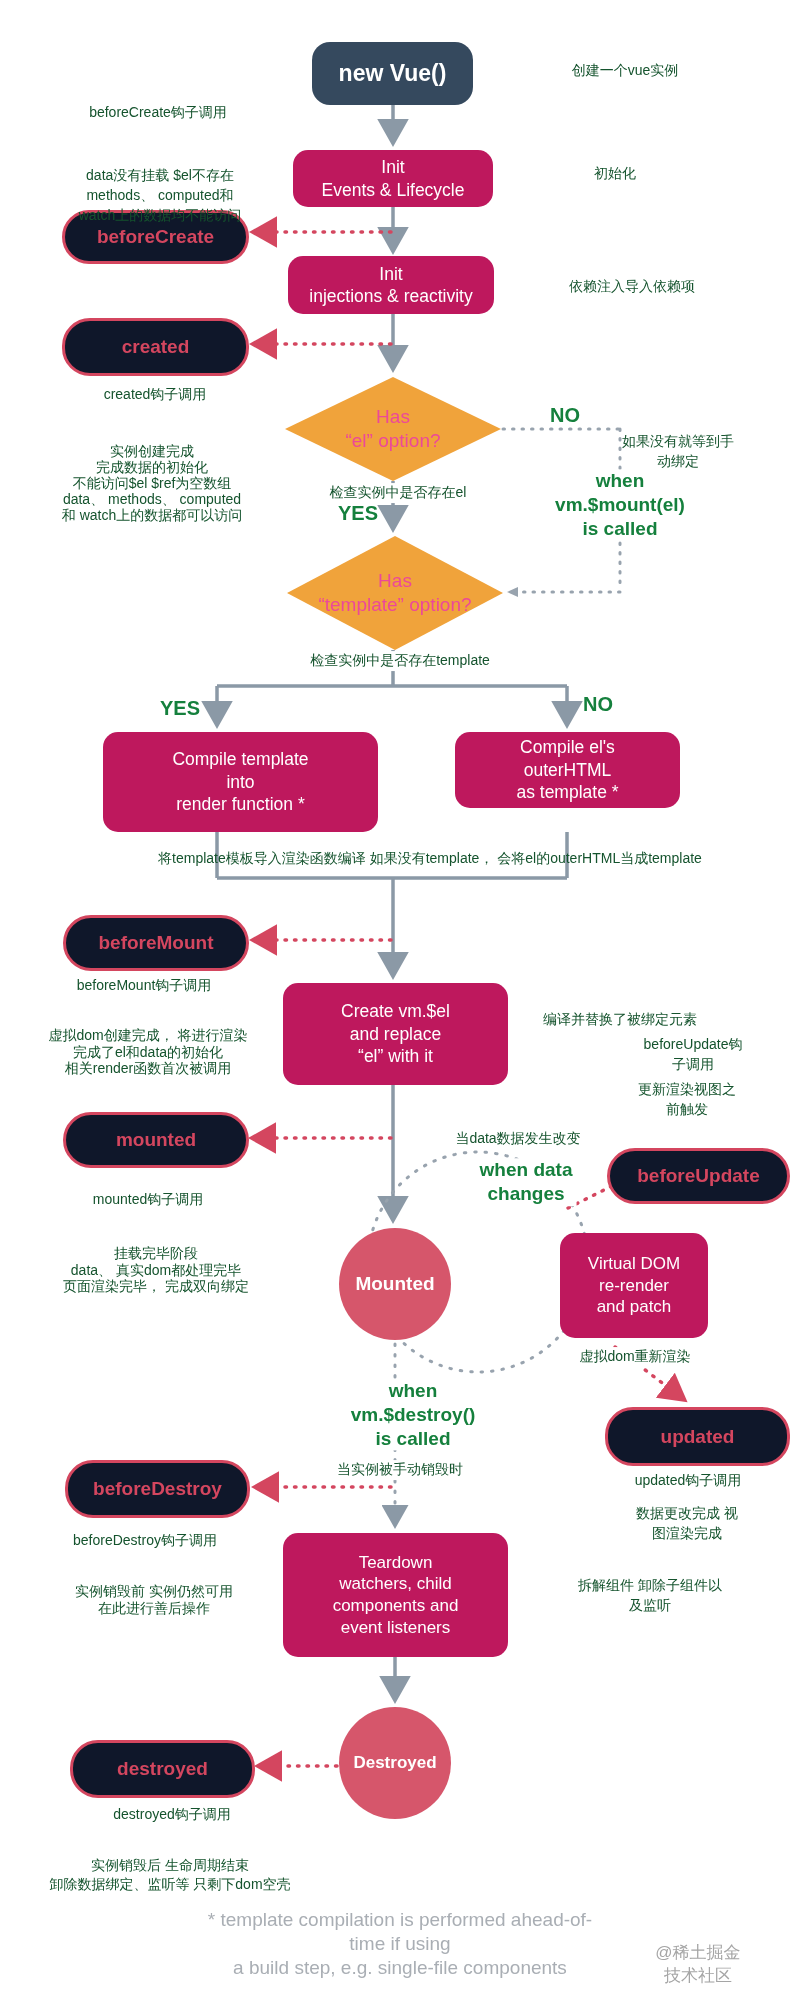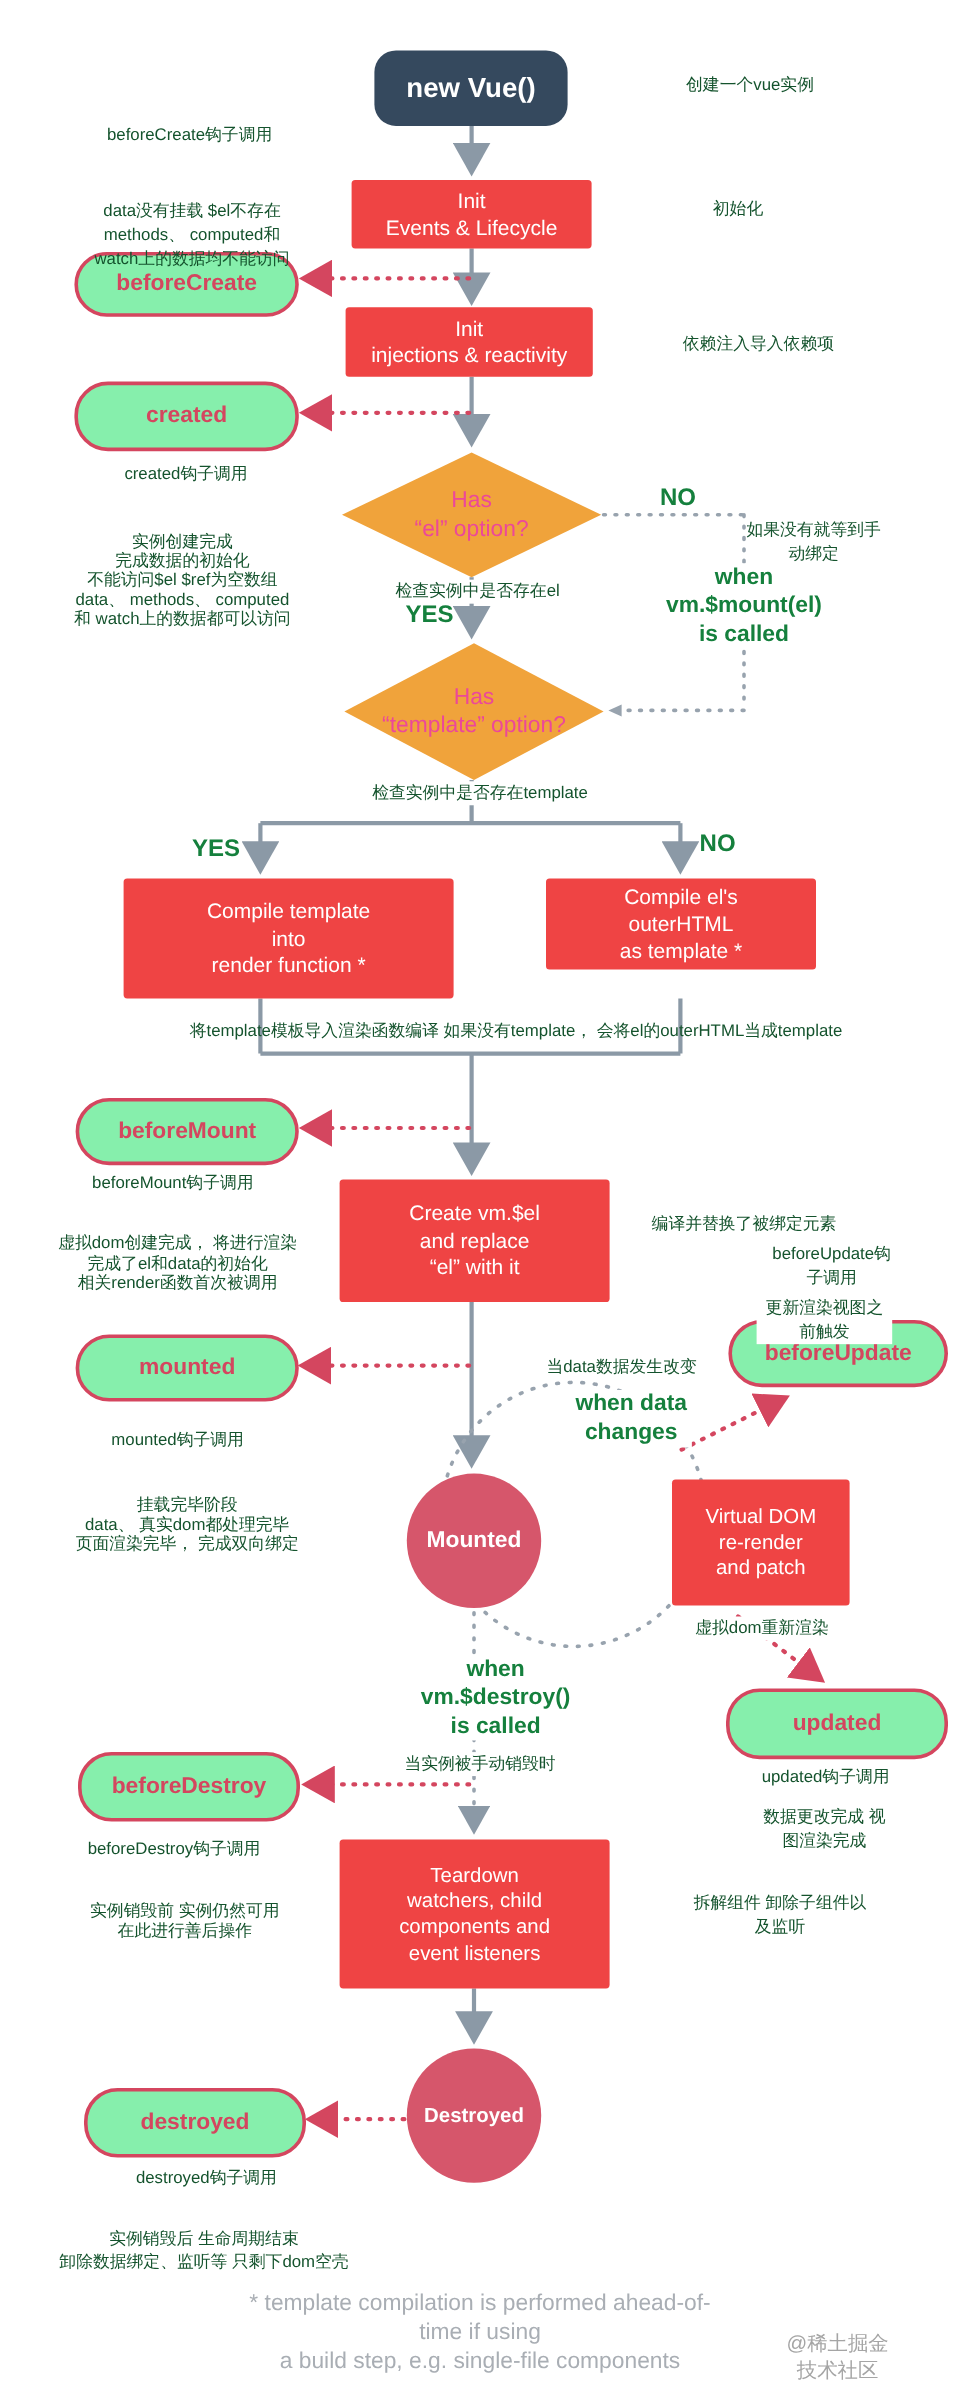--- a/index.html
+++ b/index.html
@@ -3,27 +3,27 @@
 <meta charset="utf-8">
 <style>
   html,body{margin:0;padding:0;background:#fff;}
   #canvas{position:relative;width:800px;height:2000px;background:#ffffff;overflow:hidden;
           font-family:"Liberation Sans",sans-serif;}
   .abs{position:absolute;}
   .ctr{transform:translate(-50%,-50%);text-align:center;white-space:pre-line;}
 
   
   .node{position:absolute;display:flex;align-items:center;justify-content:center;
-        text-align:center;white-space:pre-line;color:#fff;background:#ef4444;
-        border-radius:3px;font-size:17.5px;line-height:1.28;}
+        text-align:center;white-space:pre-line;color:#fff;background:#be185d;
+        border-radius:15px;font-size:17.5px;line-height:1.28;}
   .node.dark{background:#35495e;border-radius:18px;font-weight:bold;font-size:23px;}
 
   
   .hook{position:absolute;display:flex;align-items:center;justify-content:center;
-        background:#86efac;border:3.5px solid #d4465f;border-radius:28px;
+        background:#0f172a;border:3.5px solid #d4465f;border-radius:28px;
         color:#d4465f;font-weight:bold;font-size:19px;}
 
   
   .circle{position:absolute;display:flex;align-items:center;justify-content:center;
           background:#d6566b;border-radius:50%;color:#fff;font-weight:bold;}
 
   
   .dlabel{color:#ec4899;font-size:19px;line-height:1.25;}
 
   
@@ -126,21 +126,21 @@
 watchers, child
 components and
 event listeners</div>
 
   <div class="circle" style="left:339px;top:1707px;width:112px;height:112px;font-size:17px">Destroyed</div>
 
   <div class="hook" style="left:62px;top:210px;width:181px;height:48px">beforeCreate</div>
   <div class="hook" style="left:62px;top:318px;width:181px;height:52px">created</div>
   <div class="hook" style="left:63px;top:915px;width:180px;height:50px">beforeMount</div>
   <div class="hook" style="left:63px;top:1112px;width:180px;height:50px">mounted</div>
-  <div class="hook" style="left:607px;top:1100px;width:177px;height:50px">beforeUpdate</div>
+  <div class="hook" style="left:607px;top:1148px;width:177px;height:50px">beforeUpdate</div>
   <div class="hook" style="left:605px;top:1407px;width:179px;height:53px">updated</div>
   <div class="hook" style="left:65px;top:1460px;width:179px;height:52px">beforeDestroy</div>
   <div class="hook" style="left:70px;top:1740px;width:179px;height:52px">destroyed</div>
 
   <div class="abs ctr gl big" style="left:565px;top:415px">NO</div>
   <div class="abs ctr gl big" style="left:358px;top:513px">YES</div>
   <div class="abs ctr gl onwhite" style="left:620px;top:505px">when
 vm.$mount(el)
 is called</div>
   <div class="abs ctr gl big" style="left:180px;top:708px">YES</div>

